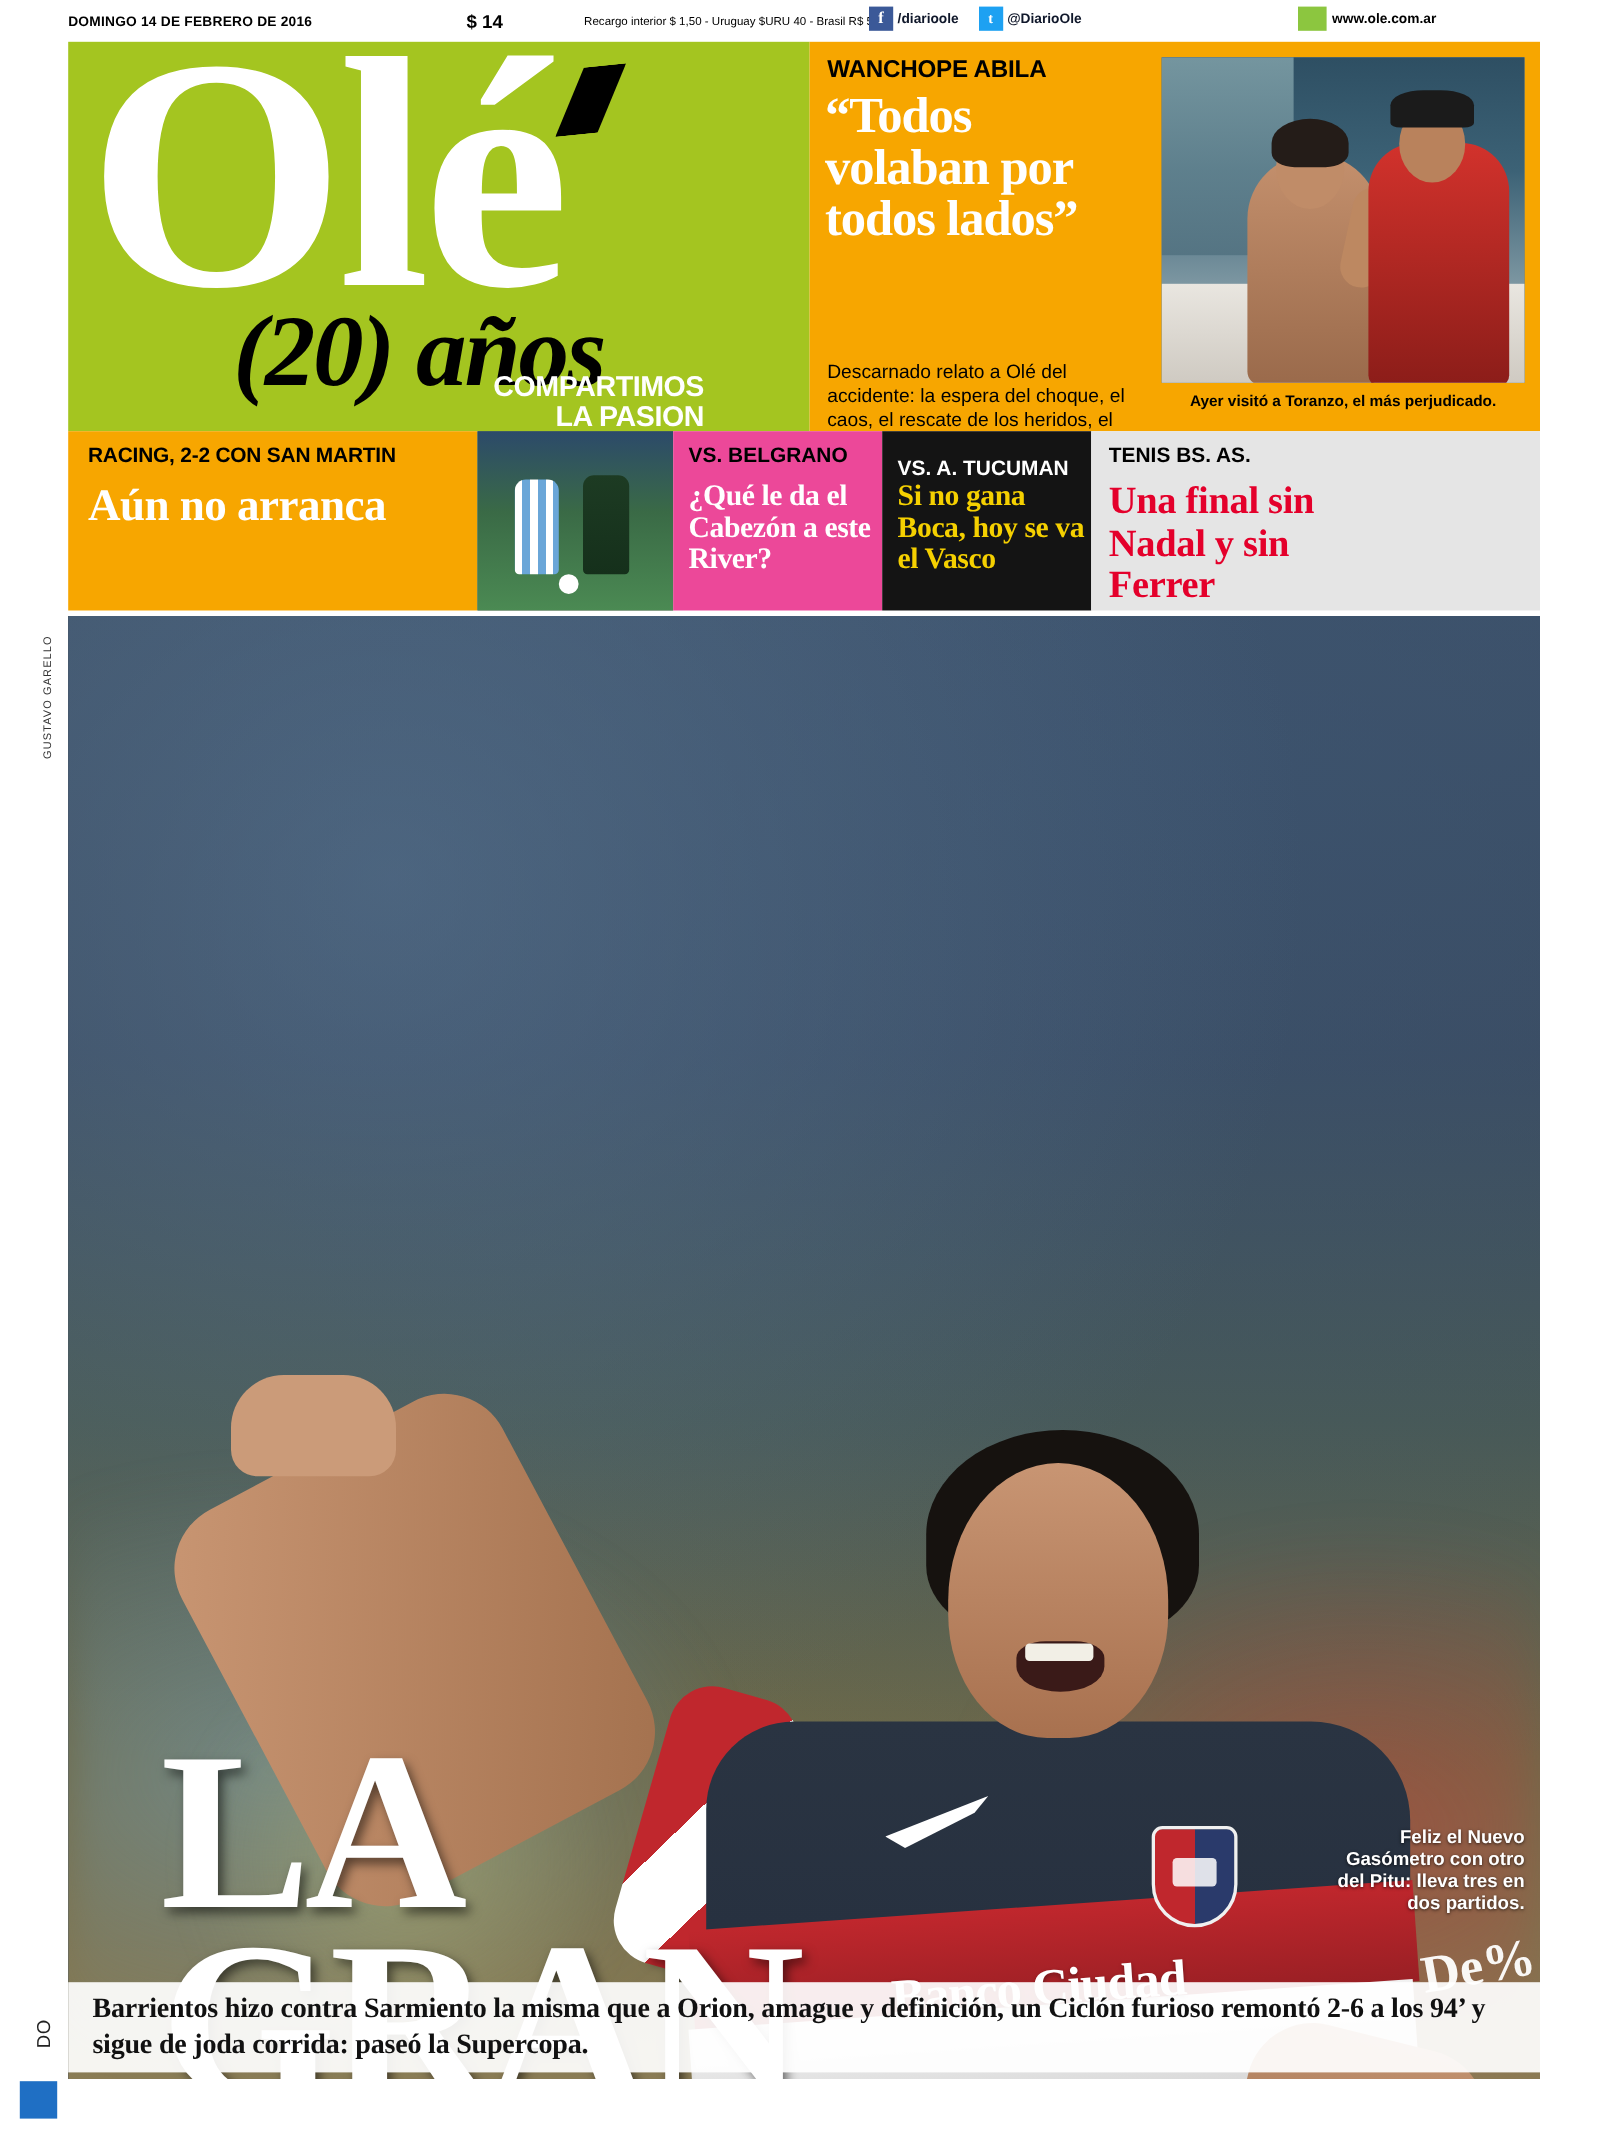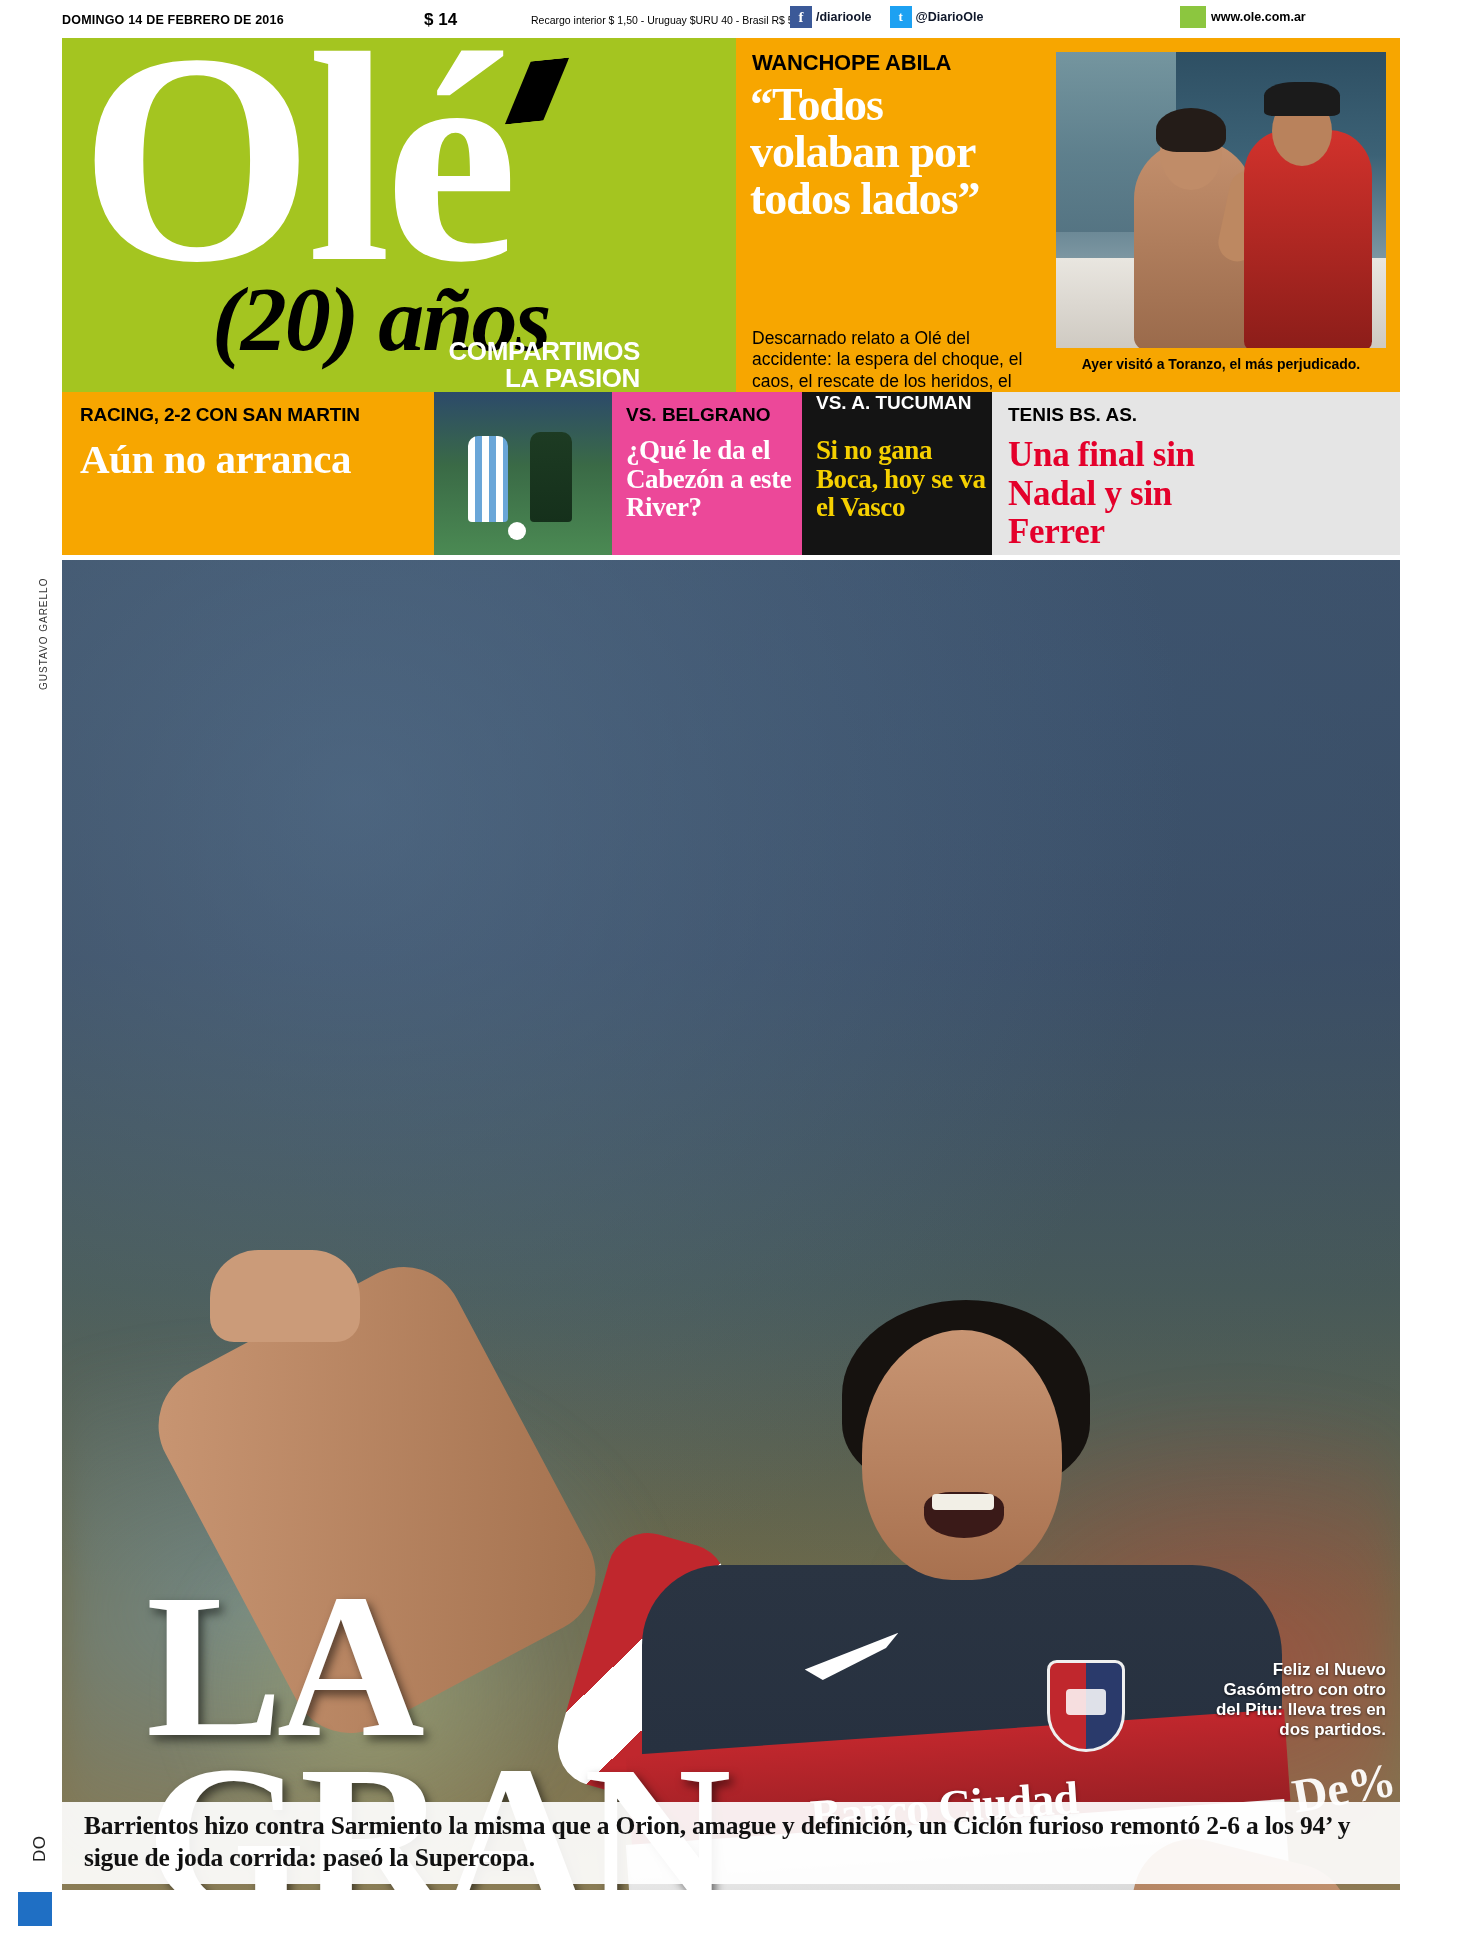--- a/index.html
+++ b/index.html
@@ -288,21 +288,21 @@
     font-weight: bold; font-size: 27px; line-height: 1.06; color: #fff;
     letter-spacing: -0.4px;
   }
 
   .tucuman {
     position: absolute; left: 802px; top: 392px;
     width: 190px; height: 163px;
     background: #141414;
   }
   .tucuman .kicker {
-    position: absolute; left: 14px; top: 0;
+    position: absolute; left: 14px; top: 24px;
     font-size: 19px; font-weight: bold; color: #fff;
   }
   .tucuman .headline {
     position: absolute; left: 14px; top: 44px; width: 174px;
     font-family: "Liberation Serif", serif;
     font-weight: bold; font-size: 27px; line-height: 1.06; color: #f5d000;
     letter-spacing: -0.4px;
   }
 
   .tenis {

